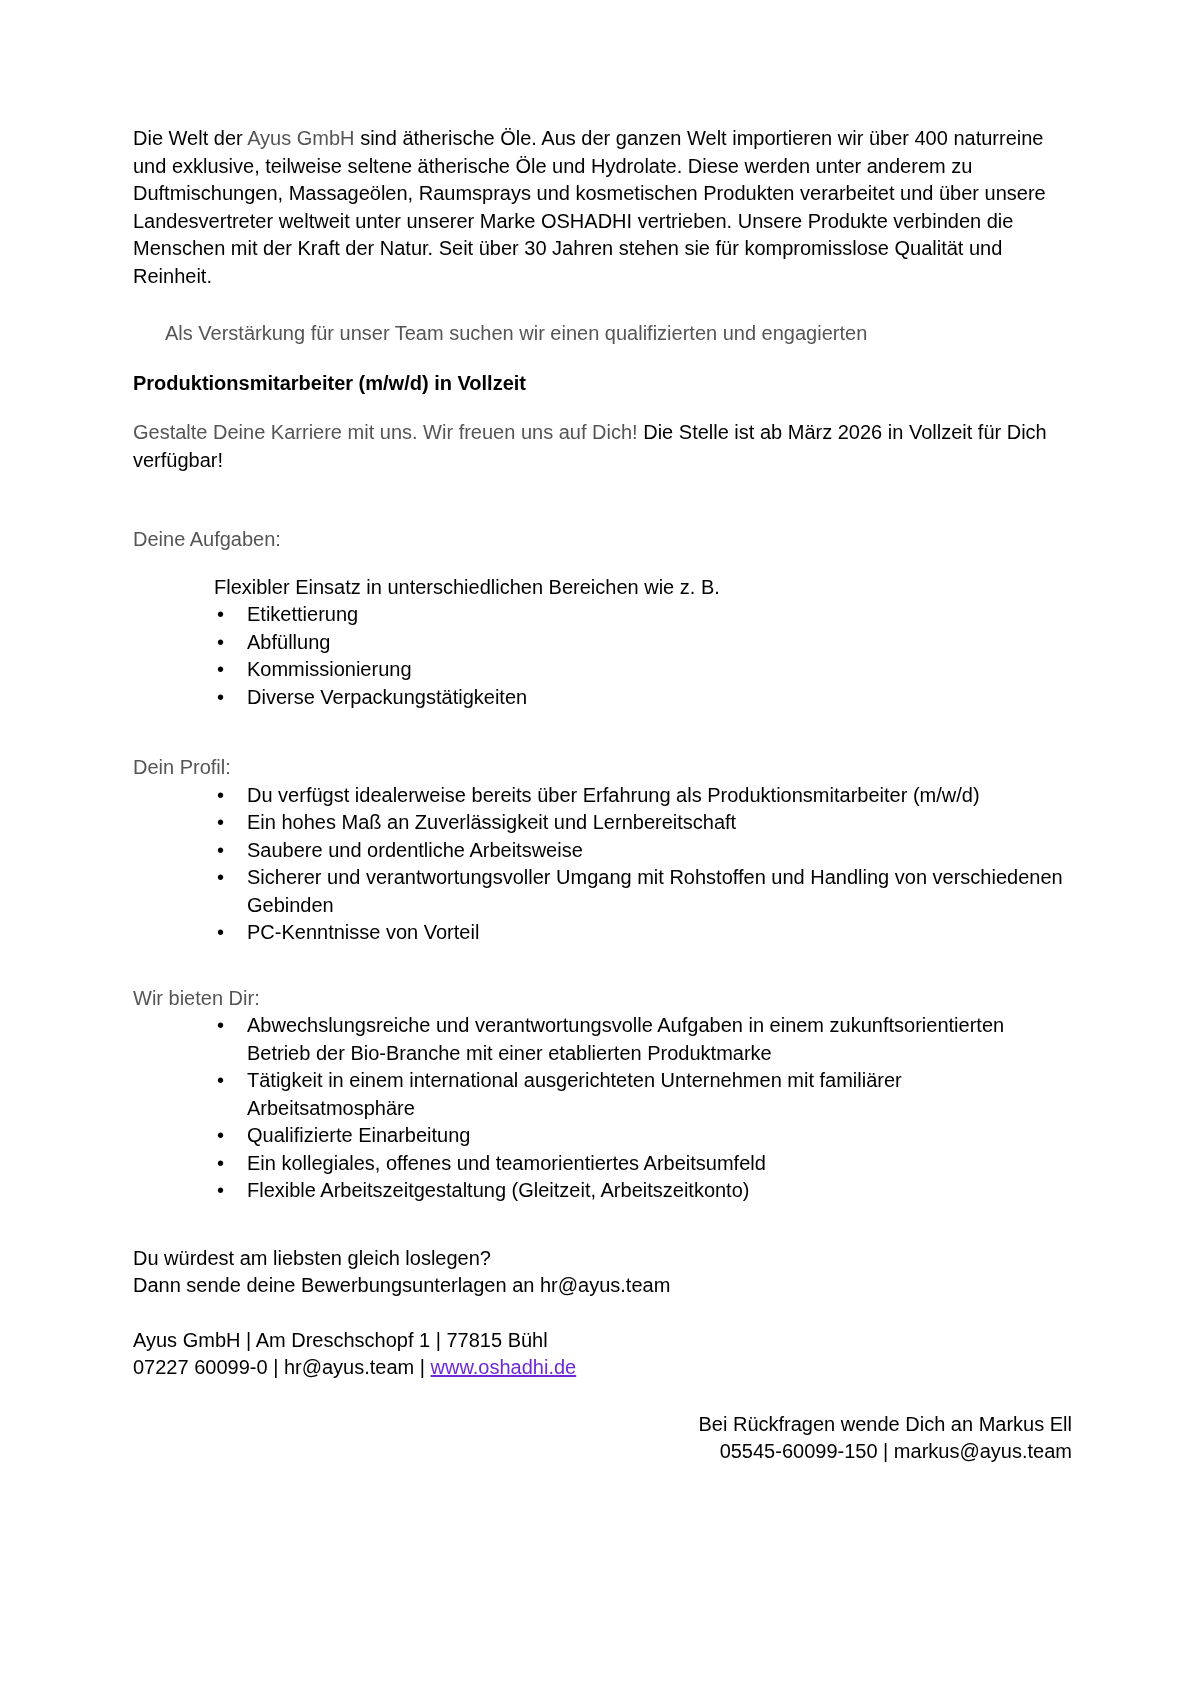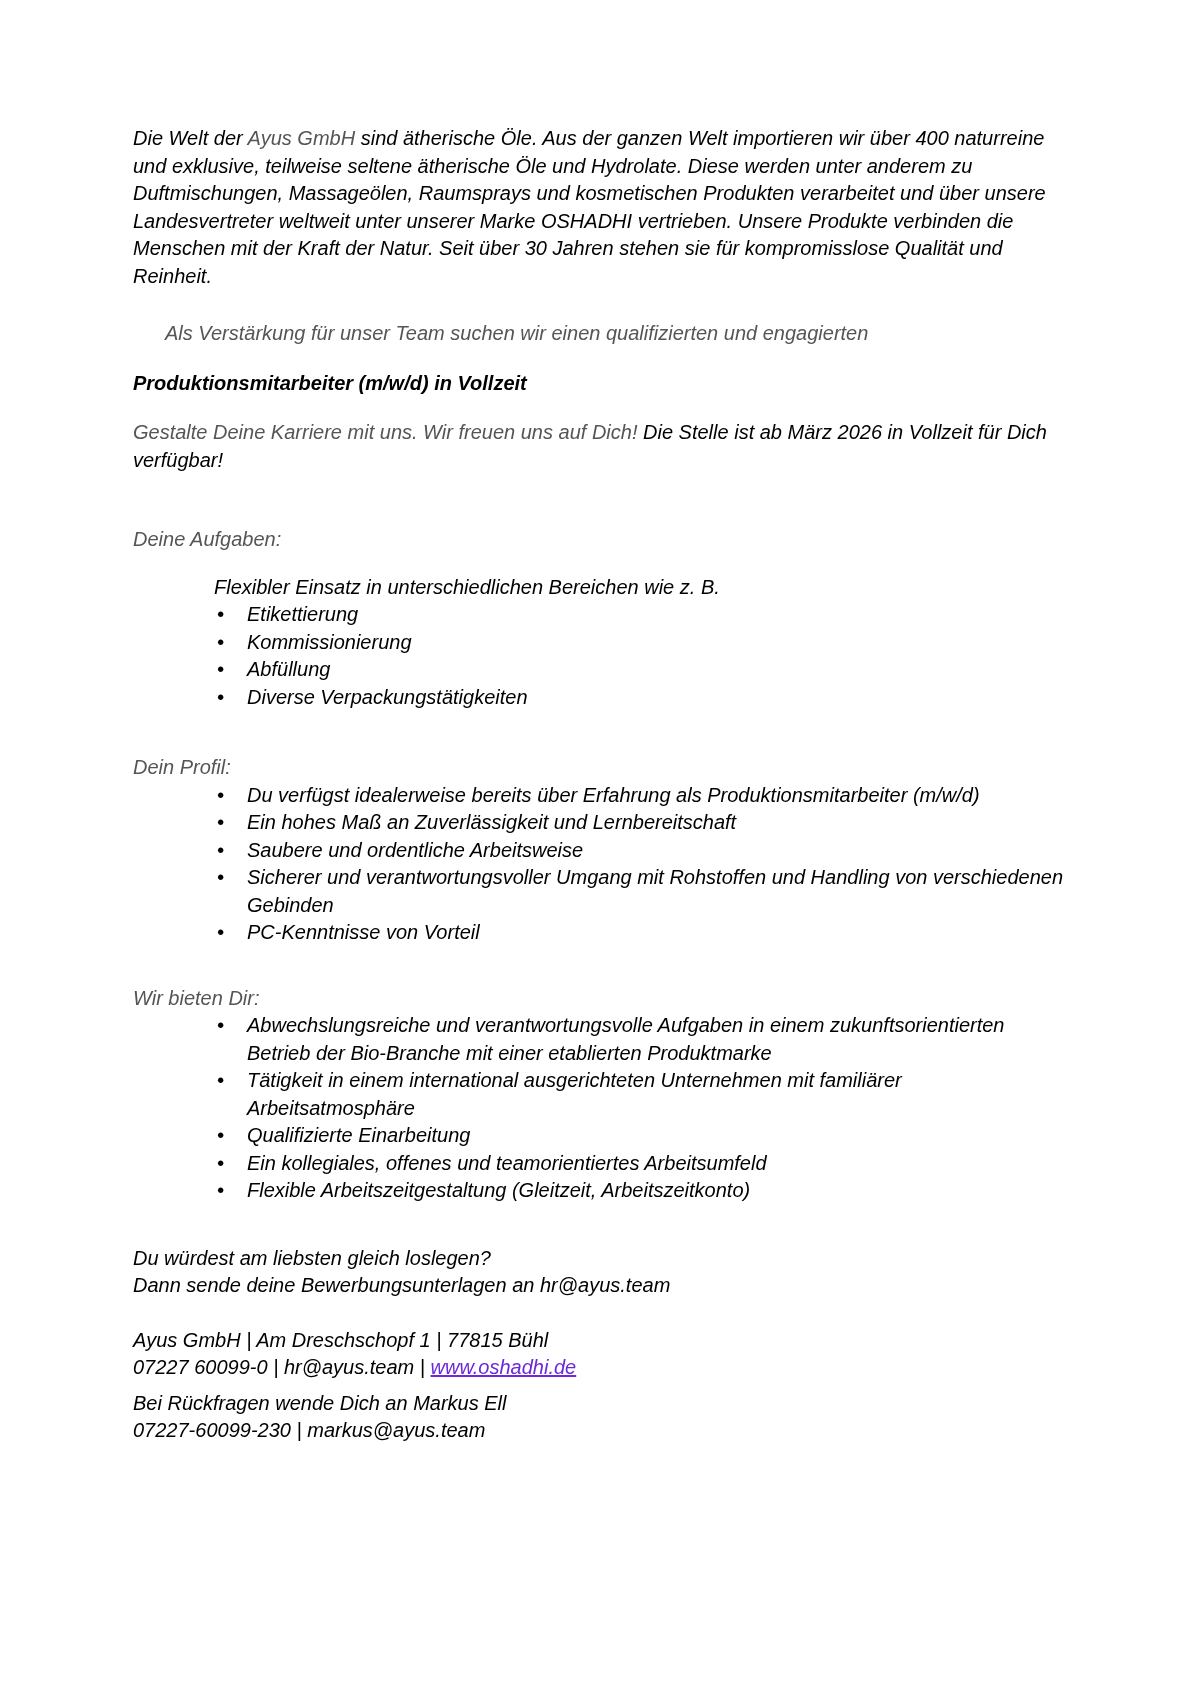--- a/index.html
+++ b/index.html
@@ -15,35 +15,34 @@
     line-height: 27.5px;
     color: #000000;
     -webkit-font-smoothing: antialiased;
   }
   .doc {
     box-sizing: border-box;
     width: 1190px;
     height: 1682px;
     padding: 125px 118px 0 133px;
     background: #ffffff;
-    font-style: italic;
   }
   p { margin: 0; }
   .muted { color: #555555; }
   .bold { font-weight: 700; }
 
   .mt-team    { margin-top: 30px; margin-left: 32px; }
   .mt-title   { margin-top: 22px; }
   .mt-career  { margin-top: 22px; }
   .mt-tasks   { margin-top: 52px; }
   .mt-profile { margin-top: 43px; }
   .mt-offer   { margin-top: 38px; }
   .mt-closing { margin-top: 40px; }
   .mt-contact { margin-top: 27px; }
-  .mt-inquiry { margin-top: 8px; }
+  .mt-inquiry { margin-top: 29px; text-align: right; }
 
   .task-intro { margin-left: 81px; margin-top: 20px; }
 
   ul.bullets {
     list-style: none;
     margin: 0;
     padding: 0;
   }
   ul.bullets li {
     position: relative;
@@ -76,22 +75,22 @@
 
   <p class="mt-career">
     <span class="muted">Gestalte Deine Karriere mit uns. Wir freuen uns auf Dich! </span><span>Die Stelle ist ab März 2026 in Vollzeit für Dich verfügbar!</span>
   </p>
 
   <div class="mt-tasks">
     <p class="muted">Deine Aufgaben:</p>
     <p class="task-intro">Flexibler Einsatz in unterschiedlichen Bereichen wie z. B.</p>
     <ul class="bullets">
       <li>Etikettierung</li>
+      <li>Abfüllung</li>
       <li>Kommissionierung</li>
-      <li>Abfüllung</li>
       <li>Diverse Verpackungstätigkeiten</li>
     </ul>
   </div>
 
   <div class="mt-profile">
     <p class="muted">Dein Profil:</p>
     <ul class="bullets">
       <li>Du verfügst idealerweise bereits über Erfahrung als Produktionsmitarbeiter (m/w/d)</li>
       <li>Ein hohes Maß an Zuverlässigkeit und Lernbereitschaft</li>
       <li>Saubere und ordentliche Arbeitsweise</li>
@@ -118,16 +117,16 @@
 
   <div class="mt-contact">
     <p>Ayus GmbH | Am Dreschschopf 1 | 77815 Bühl</p>
     <p>
       <span>07227 60099-0 | hr@ayus.team | </span><a class="website-link" href="#">www.oshadhi.de</a>
     </p>
   </div>
 
   <div class="mt-inquiry">
     <p>Bei Rückfragen wende Dich an Markus Ell</p>
-    <p>07227-60099-230 | markus@ayus.team</p>
+    <p>05545-60099-150 | markus@ayus.team</p>
   </div>
 
 </div>
 
 </body></html>

